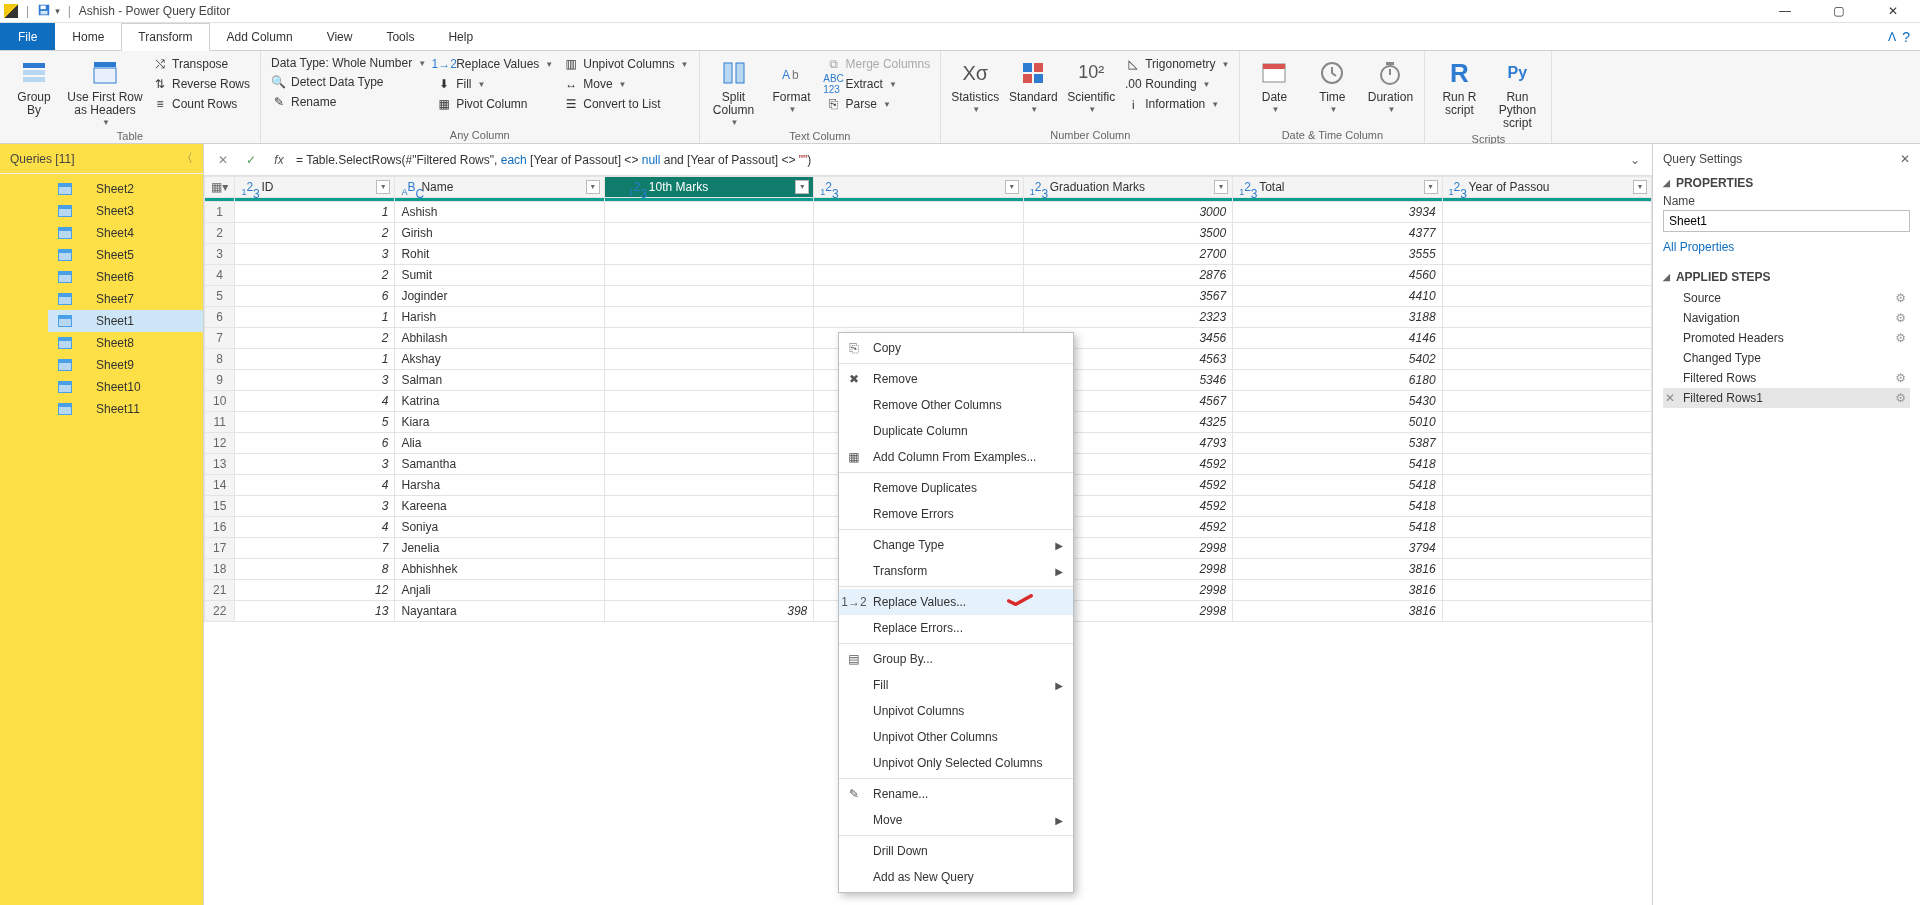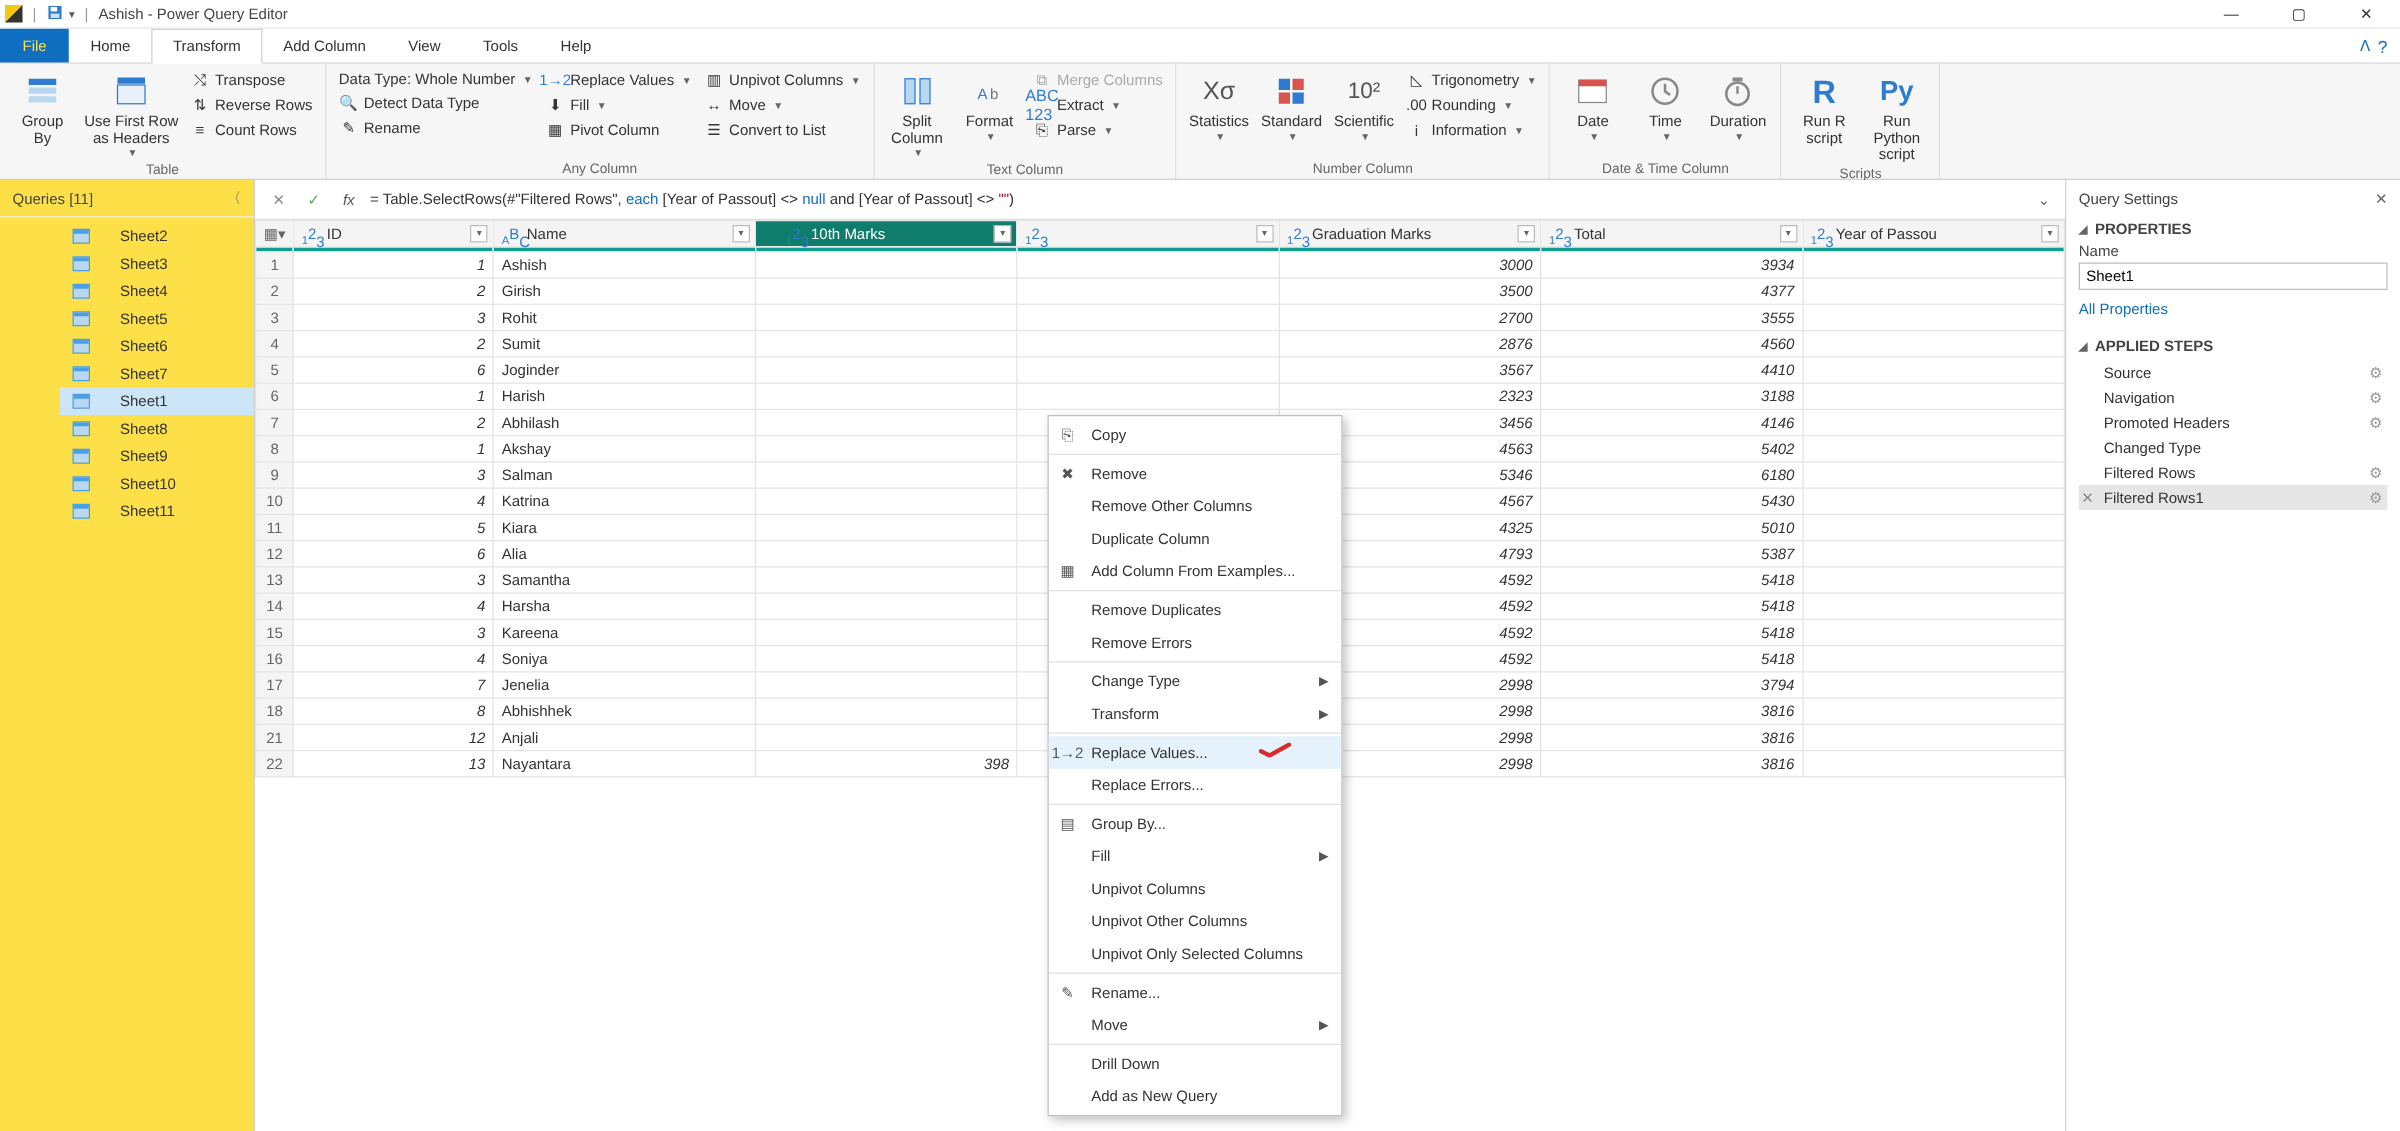--- a/index.html
+++ b/index.html
@@ -11,21 +11,21 @@
   .titlebar .logo { width: 14px; height: 14px; background: linear-gradient(135deg, #f2c811 50%, #333 50%); }
   .titlebar .sep { color: #999; margin: 0 4px; }
   .titlebar .save-icon svg { width:14px; height:14px; }
   .titlebar .dd { color:#555; font-size:9px; }
   .titlebar .title { margin-left: 4px; color: #444; }
   .win-controls { margin-left: auto; display: flex; gap: 24px; padding-right: 8px; color:#333; }
   .win-controls span { width: 30px; text-align: center; cursor: default; }
 
   
   .ribbon-tabs { height: 28px; background: #fff; display: flex; align-items: stretch; border-bottom: 1px solid #d0d0d0; }
-  .ribbon-tabs .file { background: #0f6ebf; color: #fde047; padding: 0 18px; display: flex; align-items: center; }
+  .ribbon-tabs .file { background: #0f6ebf; color: #ffffff; padding: 0 18px; display: flex; align-items: center; }
   .ribbon-tabs .tab { padding: 0 16px; display: flex; align-items: center; color: #333; border: 1px solid transparent; }
   .ribbon-tabs .tab.active { background: #fff; border: 1px solid #d0d0d0; border-bottom: 1px solid #fff; margin-bottom: -1px; }
   .ribbon-tabs .collapse { margin-left: auto; padding: 0 10px; display:flex; align-items:center; color:#0f6ebf; }
 
   
   .ribbon { height: 93px; background: #f6f6f6; border-bottom: 1px solid #d0d0d0; display: flex; }
   .group { border-right: 1px solid #e0e0e0; padding: 4px 8px 2px 8px; display: flex; flex-direction: column; }
   .group .body { flex: 1; display: flex; align-items: flex-start; gap: 6px; }
   .group .label { text-align: center; color: #666; font-size: 11px; padding-top: 2px; }
   .big-btn { display: flex; flex-direction: column; align-items: center; justify-content: flex-start; width: 52px; text-align: center; color: #333; padding-top:2px; gap:2px; line-height:1.1; }
@@ -253,21 +253,21 @@
           </span>
         <span>Format</span>
           <span class="caret">▼</span>
       </div>
       <div class="stack">
         <div class="small-btn" style="color:#aaa">
             <span class="si">⧉</span>
             <span>Merge Columns</span>
           </div>
         <div class="small-btn">
-            <span class="si" style="font-size:13px;color:#2e7cd1">ABC<br>123</span>
+            <span class="si" style="font-size:10px;color:#2e7cd1">ABC<br>123</span>
             <span>Extract</span>
             <span class="caret">▼</span>
           </div>
         <div class="small-btn">
             <span class="si">⎘</span>
             <span>Parse</span>
             <span class="caret">▼</span>
           </div>
       </div>
     </div>
@@ -357,21 +357,21 @@
   </div>
 
   <div class="group">
     <div class="body">
       <div class="big-btn">
           <span class="ico" style="font-size:26px;font-weight:bold;color:#2e7cd1">R</span>
           <span style="white-space:pre-line">Run R
 script</span>
         </div>
       <div class="big-btn">
-          <span class="ico" style="font-size:22px;font-weight:bold;color:#2e7cd1">Py</span>
+          <span class="ico" style="font-size:16px;font-weight:bold;color:#2e7cd1">Py</span>
           <span style="white-space:pre-line">Run Python
 script</span>
         </div>
     </div>
     <div class="label">Scripts</div>
   </div>
 </div>
 
 <div class="main">
 

